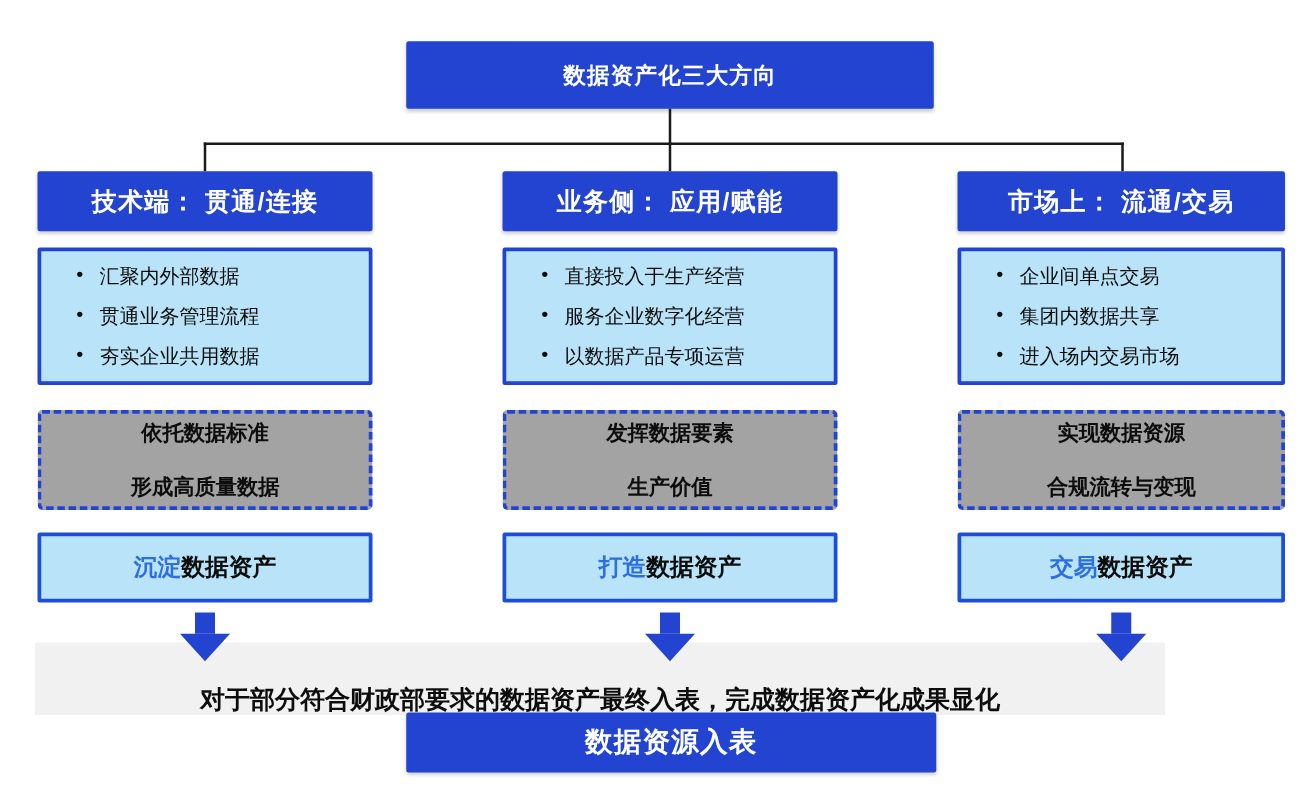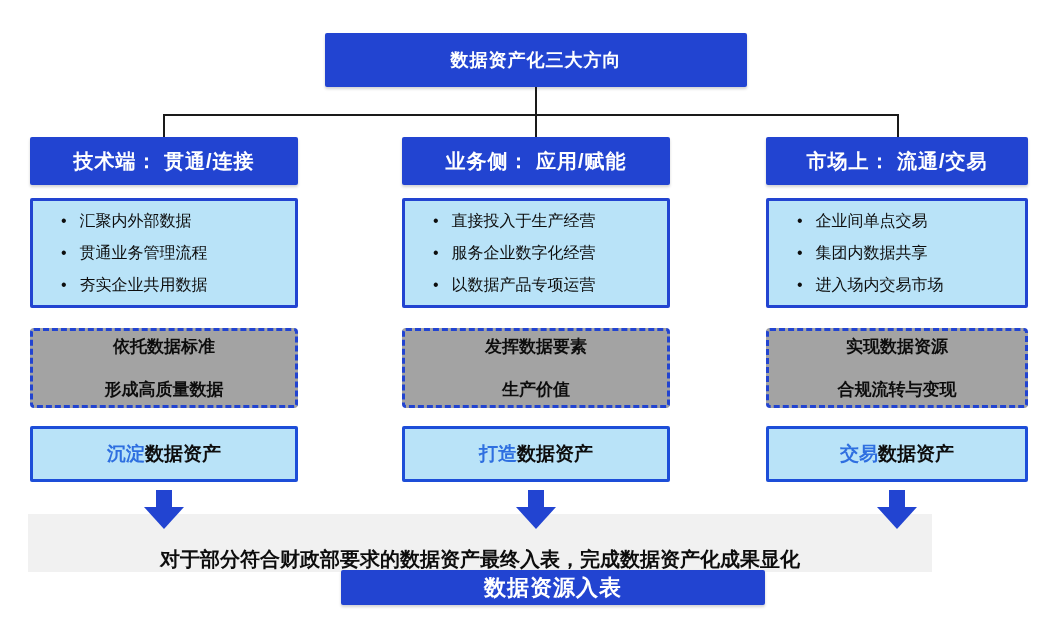--- a/index.html
+++ b/index.html
@@ -70,21 +70,21 @@
   }
 
   .footer-band {
     left:28px; top:514px; width:904px; height:58px;
     background:#f1f1f1;
     display:flex; justify-content:center;
     padding-top:32px;
     font-size:20px; font-weight:700; color:#0d0d0d;
   }
 
-  .footer-box { left:325px; top:570px; width:424px; height:35px; font-size:22px;margin-left:16px; }
+  .footer-box { left:325px; top:570px; width:424px; height:48px; font-size:22px; }
 </style>
 </head>
 <body>
 
 <div class="blue-box title-box abs">
   <span>数据资产化三大方向</span>
 </div>
 
 <div class="line v-top abs"></div>
 <div class="line h-line abs"></div>

